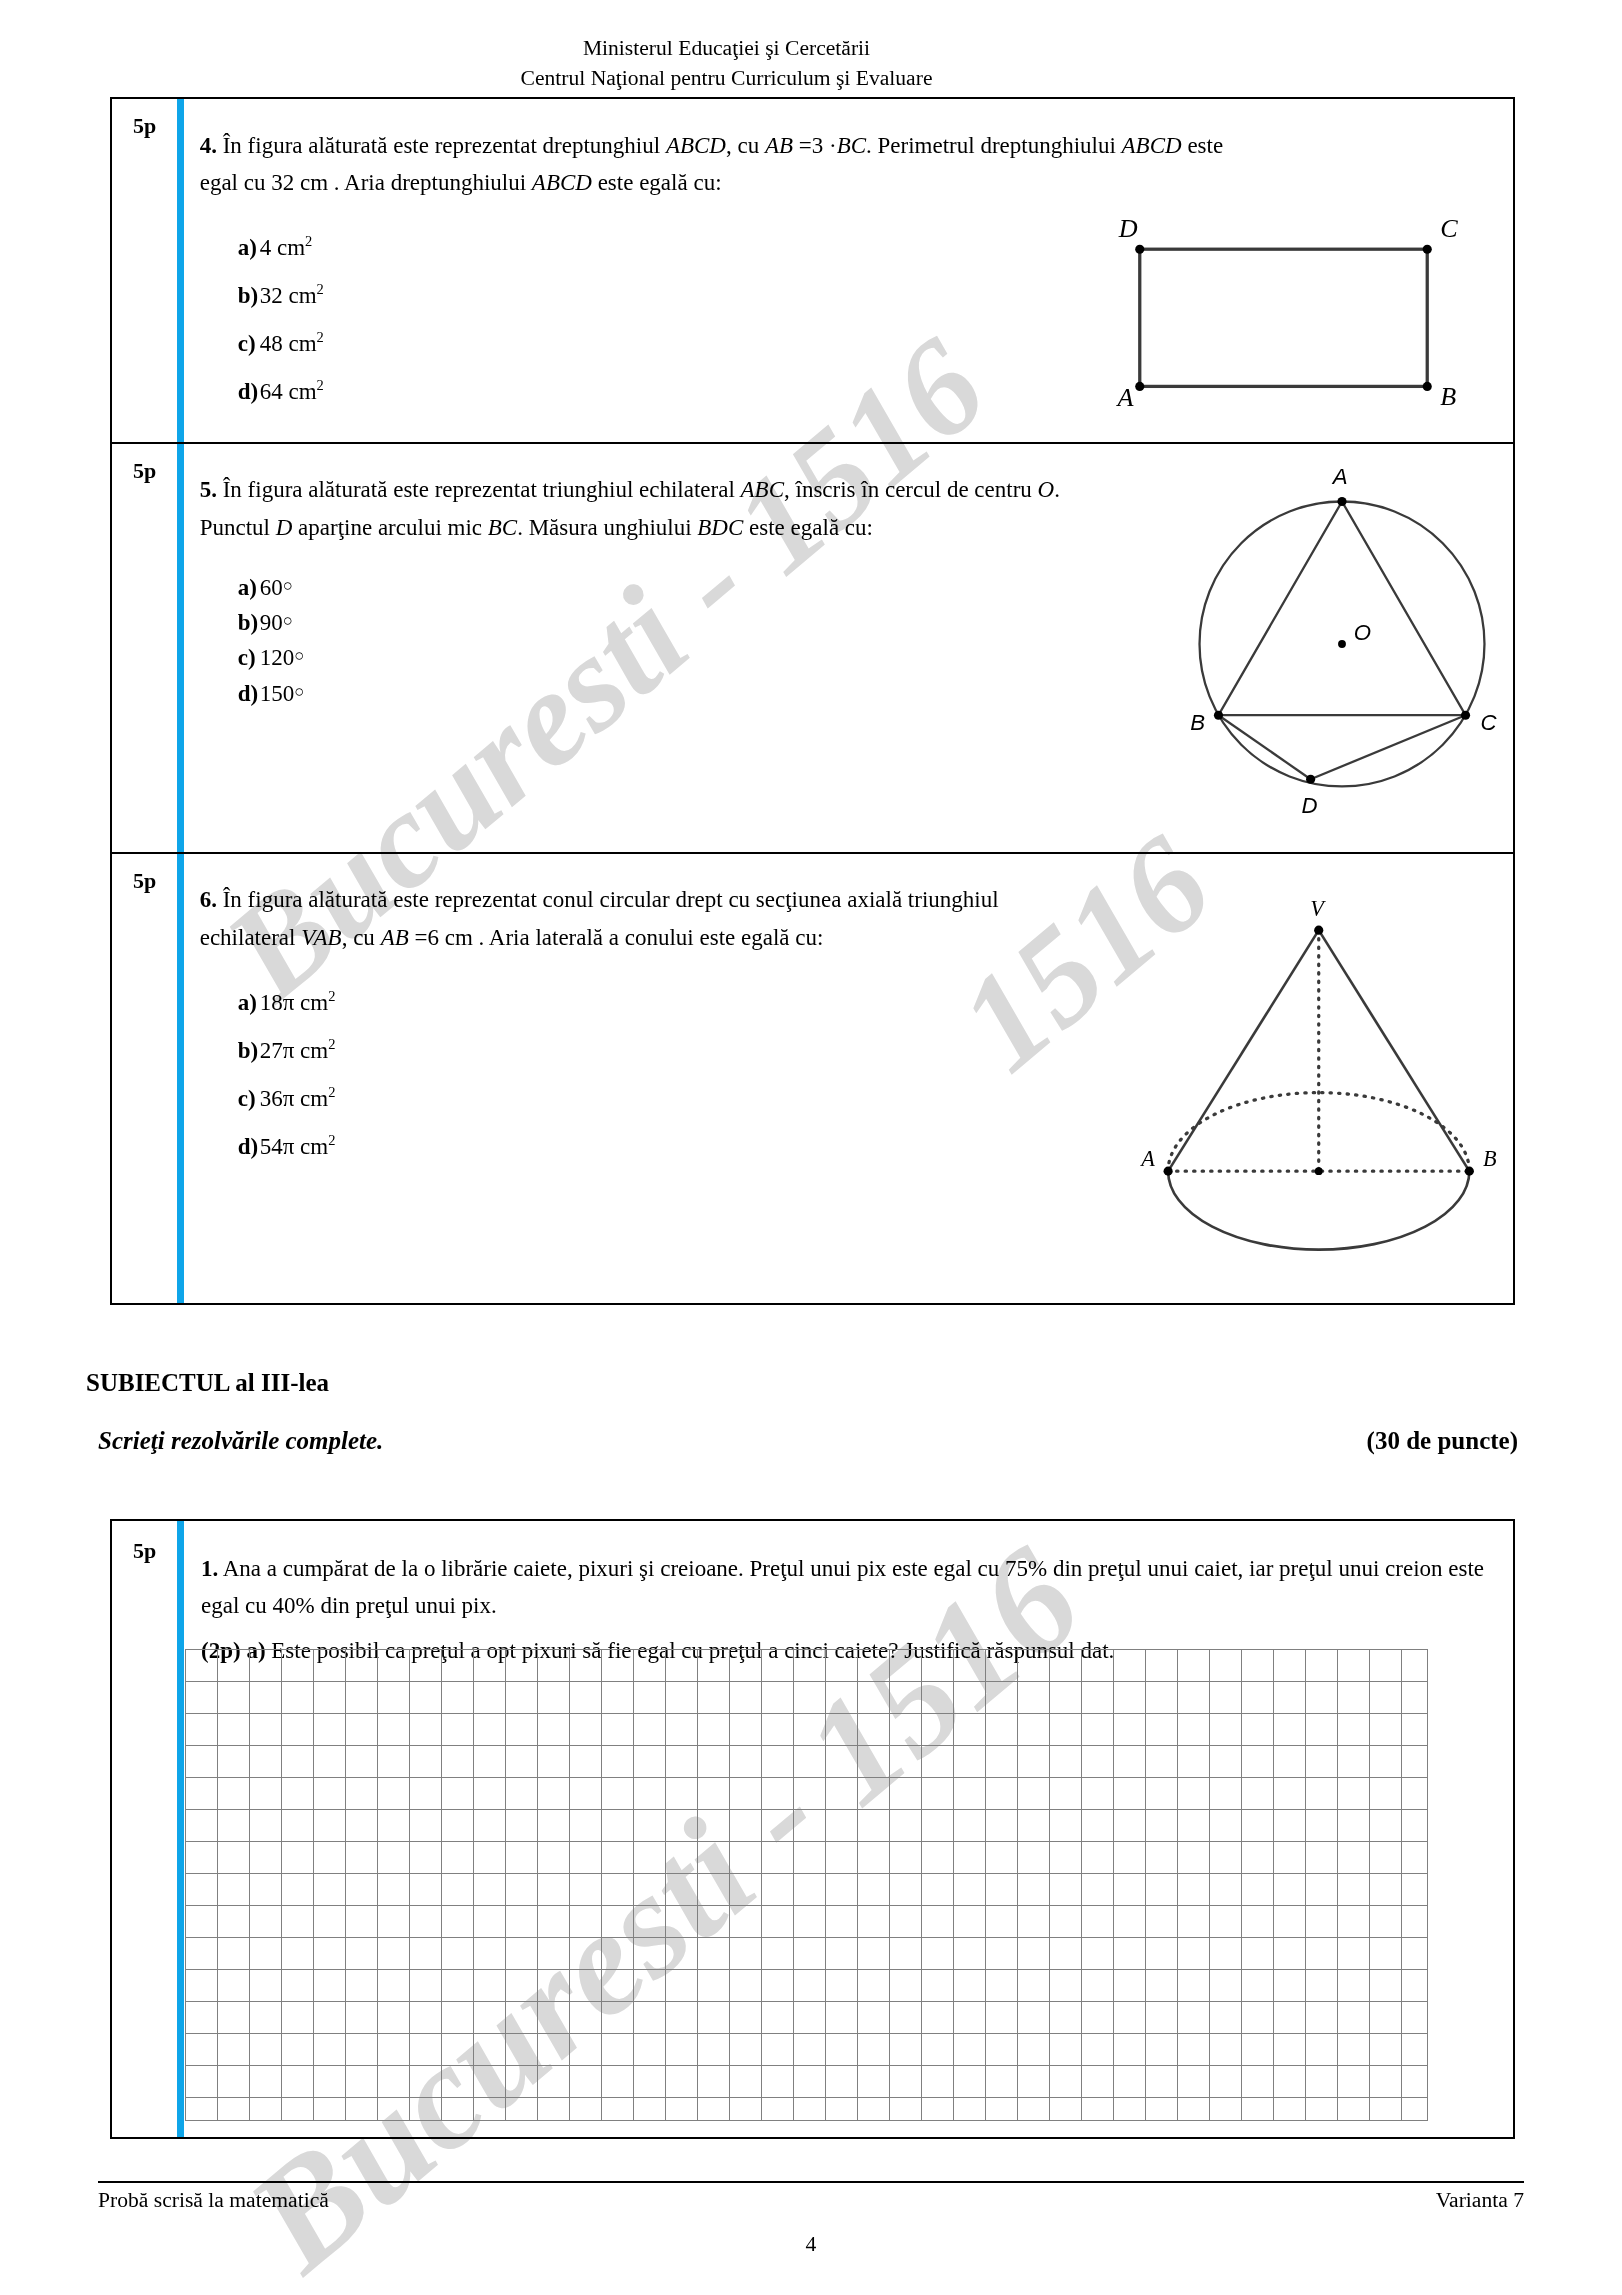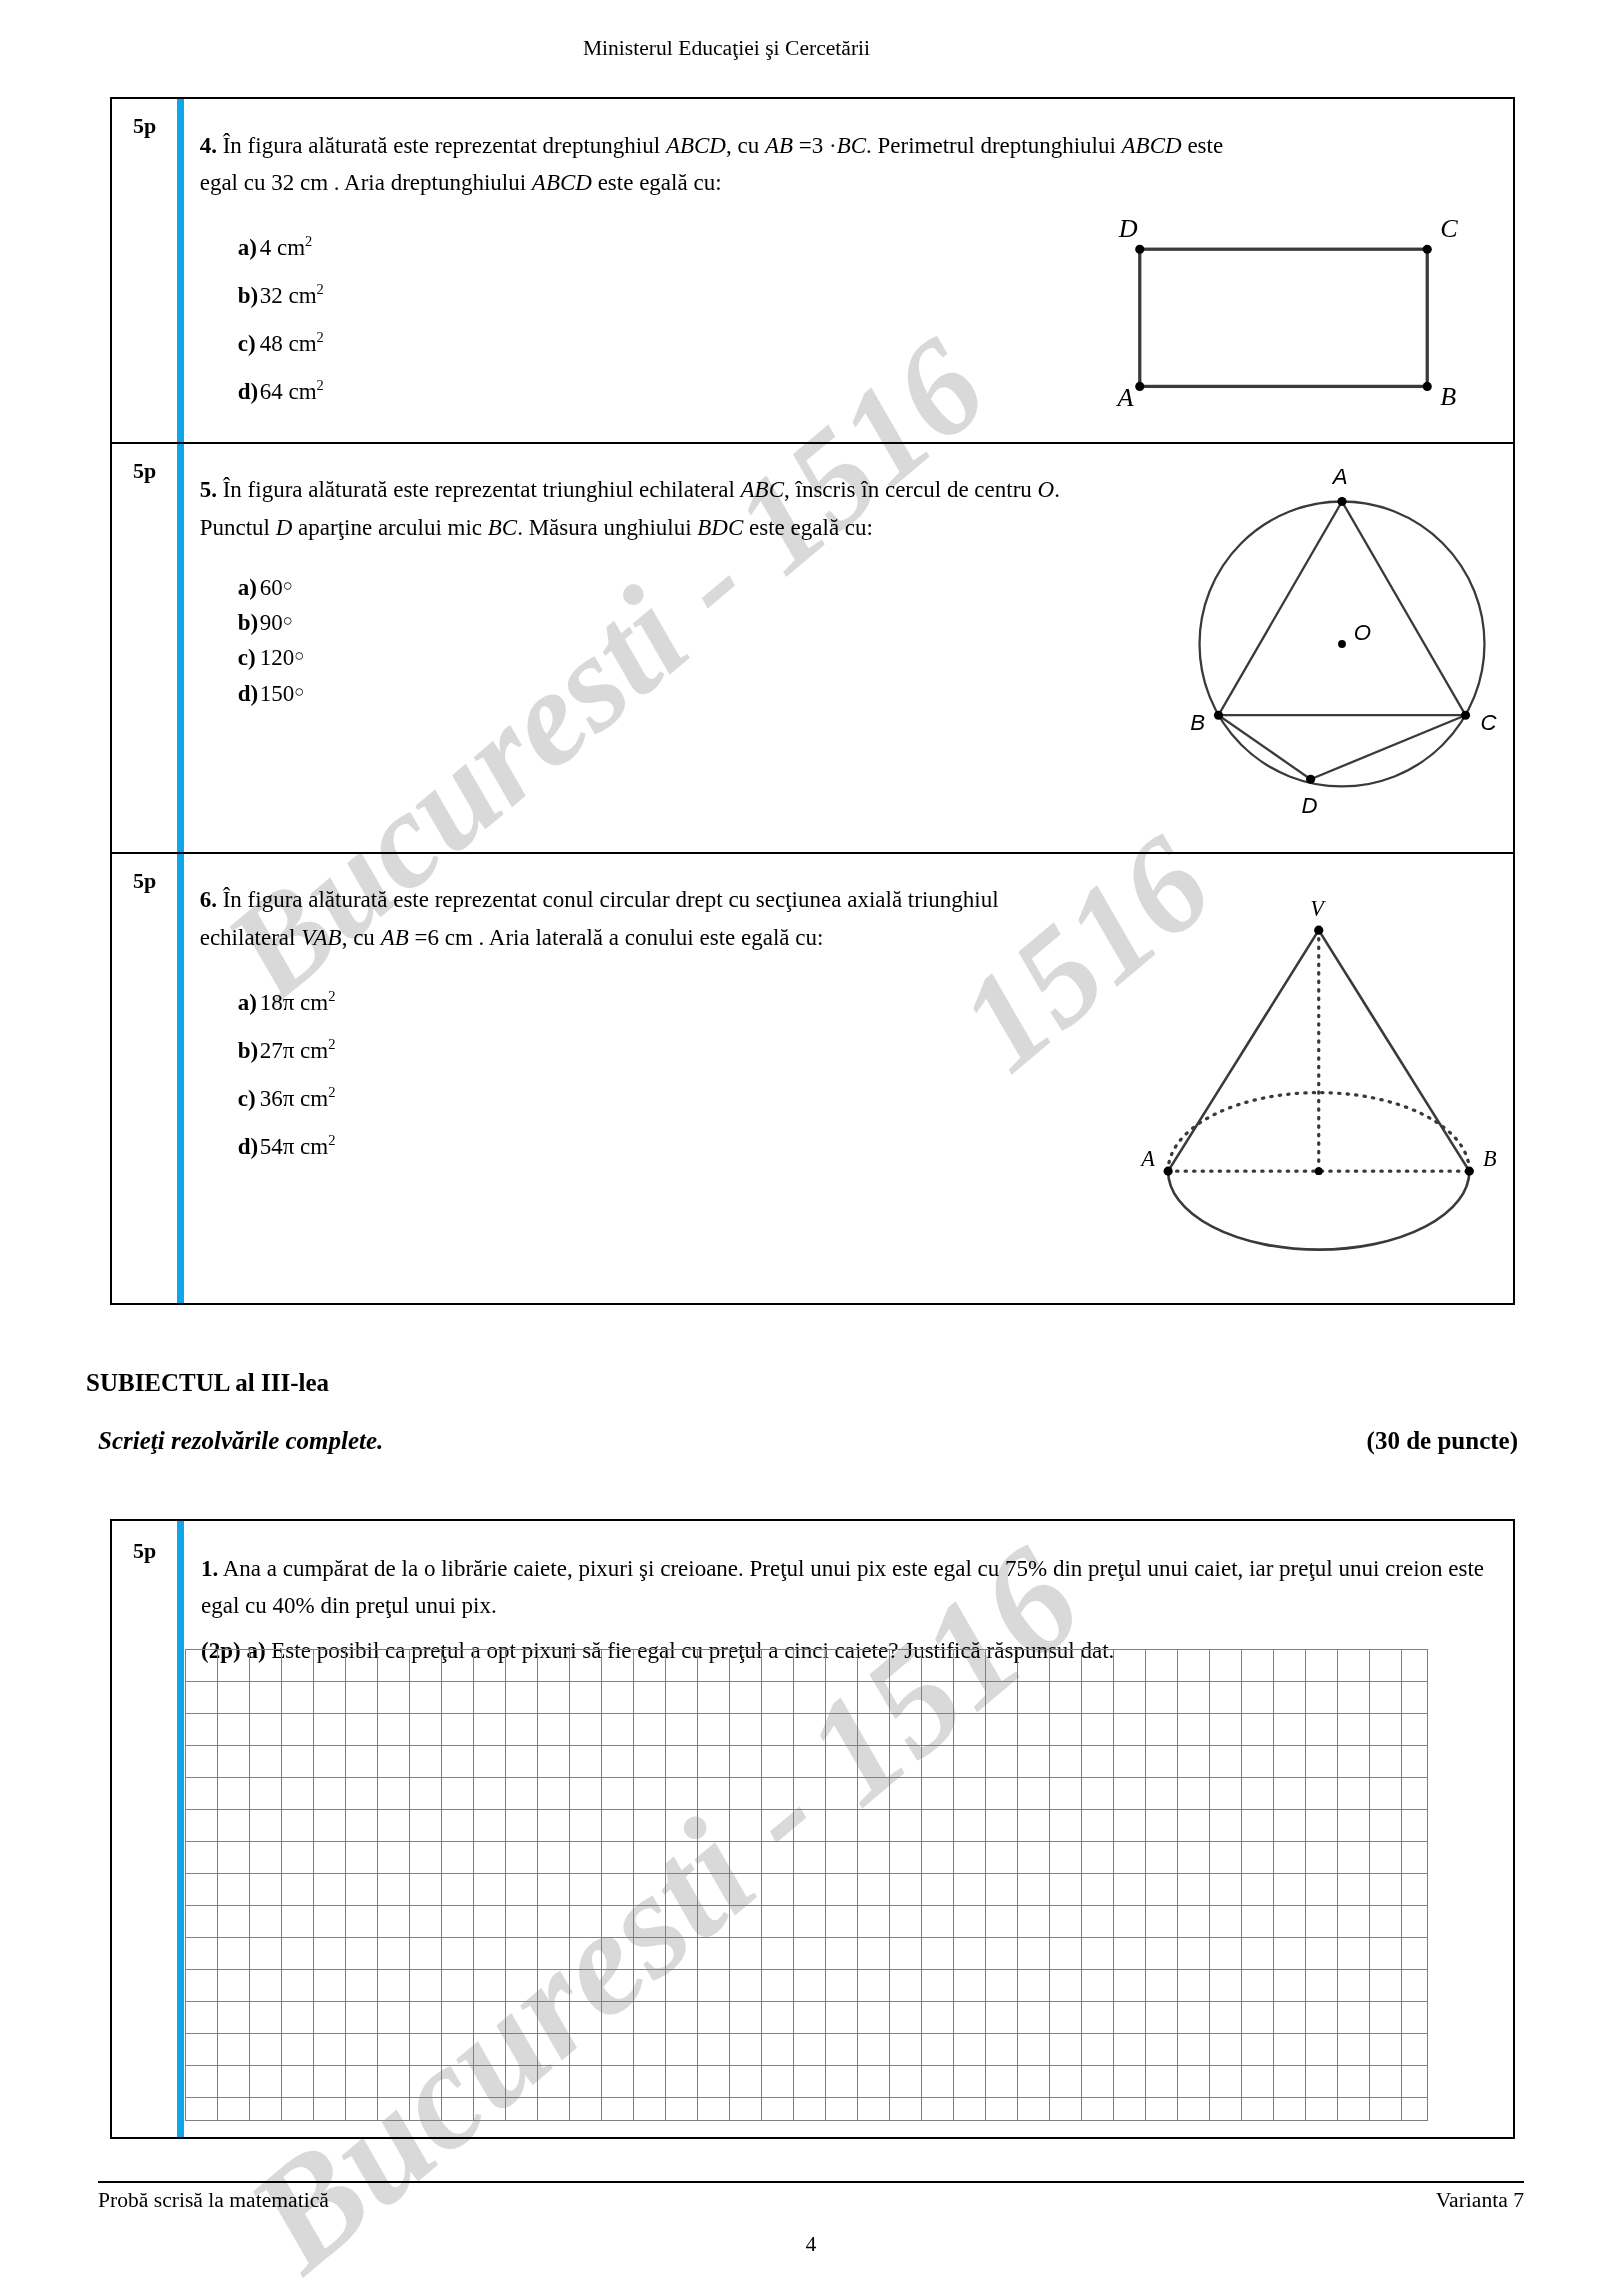--- a/index.html
+++ b/index.html
@@ -128,20 +128,21 @@
 <div class="wm-layer">
   <div class="wm wm1">Bucuresti - 1516</div>
   <div class="wm wm2">1516</div>
   <div class="wm wm3">Bucuresti - 1516</div>
 </div>
 
 <div class="page">
 
   <div class="header">
     <div>Ministerul Educaţiei şi Cercetării</div>
+    <div>Centrul Naţional pentru Curriculum şi Evaluare</div>
   </div>
 
   <div class="tbl">
 
     <div class="row" style="min-height:339px;">
       <div class="pts">5p</div>
       <div class="body">
         <div class="qtext" style="width:1040px;">
           <span class="qnum">4.</span>
           <span>În figura alăturată este reprezentat dreptunghiul </span><span class="it">ABCD</span><span>, cu </span><span class="it">AB</span><span> =3 ·</span><span class="it">BC</span><span>. Perimetrul dreptunghiului </span><span class="it">ABCD</span><span> este egal cu 32 cm . Aria dreptunghiului </span><span class="it">ABCD</span><span> este egală cu:</span>

